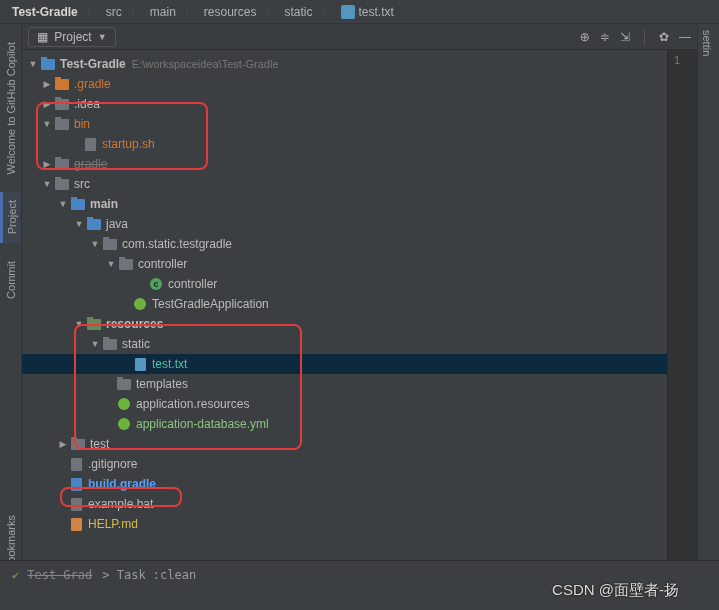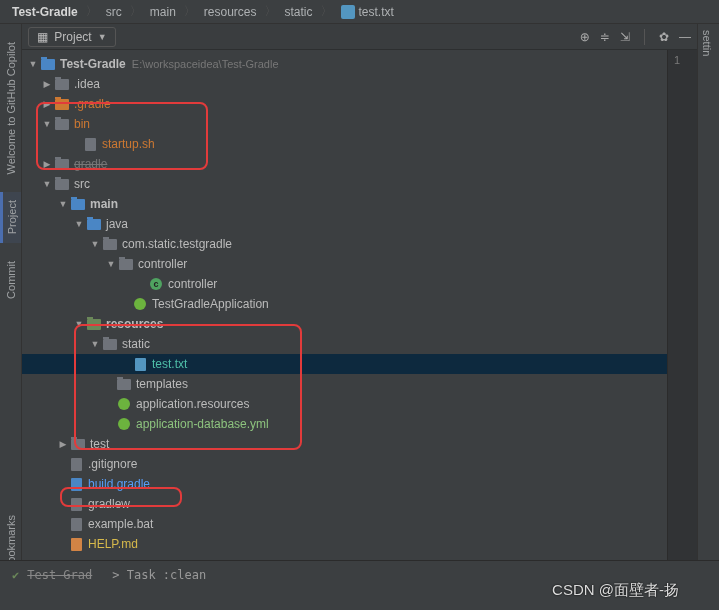--- a/index.html
+++ b/index.html
@@ -67,21 +67,21 @@
   .ico-folder.orange{background:#cc7832;}
   .ico-folder.blue{background:#4a86c5;}
   .ico-folder.res{background:#6a8759;}
   .ico-file{width:11px;height:13px;background:#6f737a;border-radius:1px;}
   .ico-class{width:12px;height:12px;border-radius:50%;background:#4fa360;display:flex;align-items:center;justify-content:center;color:#222;font-size:9px;font-weight:bold;}
   .ico-spring{width:12px;height:12px;border-radius:50%;background:#6cb33e;}
   .ico-txt{background:#5396c0;}
   .ico-yml{background:#d28445;}
   .lbl{color:#bbb;}
   .lbl.orange{color:#cc7832;}
-  .lbl.blue{color:#589df6;}
+  .lbl.blue{color:#589df6;font-weight:bold;}
   .lbl.teal{color:#4fbfa8;}
   .lbl.yellow{color:#d6b94b;}
   .lbl.green{color:#8dc37e;}
   .hint{color:#777;margin-left:6px;font-size:11px;}
   .selected{background:#0d293e;}
   .box-red{border:2px solid #e23b3b;border-radius:8px;position:absolute;pointer-events:none;}
   .gutter{
     position:absolute; right:22px; top:50px; width:30px; bottom:50px;
     background:#313335; border-left:1px solid #2b2b2b;
     color:#7a7a7a; font-size:11px; padding:4px 6px;
@@ -159,31 +159,31 @@
         <span class="ico">
           <span class="ico-folder blue"></span>
         </span>
         <span class="lbl" style="font-weight:600">Test-Gradle</span>
         <span class="hint">E:\workspaceidea\Test-Gradle</span>
       </div>
     <div class="node">
         <span class="indent" style="width:18px"></span>
         <span class="arrow collapsed"></span>
         <span class="ico">
+          <span class="ico-folder orange"></span>
+        </span>
+        <span class="lbl orange">.gradle</span>
+      </div>
+    <div class="node">
+        <span class="indent" style="width:18px"></span>
+        <span class="arrow collapsed"></span>
+        <span class="ico">
           <span class="ico-folder"></span>
         </span>
         <span class="lbl">.idea</span>
-      </div>
-    <div class="node">
-        <span class="indent" style="width:18px"></span>
-        <span class="arrow collapsed"></span>
-        <span class="ico">
-          <span class="ico-folder orange"></span>
-        </span>
-        <span class="lbl orange">.gradle</span>
       </div>
     <div class="node">
         <span class="indent" style="width:18px"></span>
         <span class="arrow expanded"></span>
         <span class="ico">
           <span class="ico-folder"></span>
         </span>
         <span class="lbl orange">bin</span>
       </div>
     <div class="node">
@@ -322,28 +322,20 @@
         </span>
         <span class="lbl">.gitignore</span>
       </div>
     <div class="node">
         <span class="indent" style="width:32px"></span>
         <span class="arrow none"></span>
         <span class="ico">
           <span class="ico-file" style="background:#4a86c5"></span>
         </span>
         <span class="lbl blue">build.gradle</span>
-      </div>
-    <div class="node">
-        <span class="indent" style="width:32px"></span>
-        <span class="arrow none"></span>
-        <span class="ico">
-          <span class="ico-file"></span>
-        </span>
-        <span class="lbl">gradlew</span>
       </div>
     <div class="node">
         <span class="indent" style="width:32px"></span>
         <span class="arrow none"></span>
         <span class="ico">
           <span class="ico-file"></span>
         </span>
         <span class="lbl">example.bat</span>
       </div>
     <div class="node">
@@ -361,18 +353,18 @@
   <div>1</div>
 </div>
 
 <div class="box-red" style="left:36px; top:102px; width:172px; height:68px;"></div>
 <div class="box-red" style="left:74px; top:324px; width:228px; height:126px;"></div>
 <div class="box-red" style="left:60px; top:487px; width:122px; height:20px;"></div>
 
 <div class="run-bar">
   <div class="run-body">
     <span style="color:#6a8759;margin-right:8px">✔</span>
-    <span style="color:#888;text-decoration:line-through;margin-right:20px">Test-Grad</span>
+    <span style="color:#888;text-decoration:line-through;margin-right:10px">Test-Grad</span>
     <span>&gt; Task :clean</span>
   </div>
 </div>
 
 <div class="watermark">CSDN @面壁者-扬</div>
 
 </body></html>

